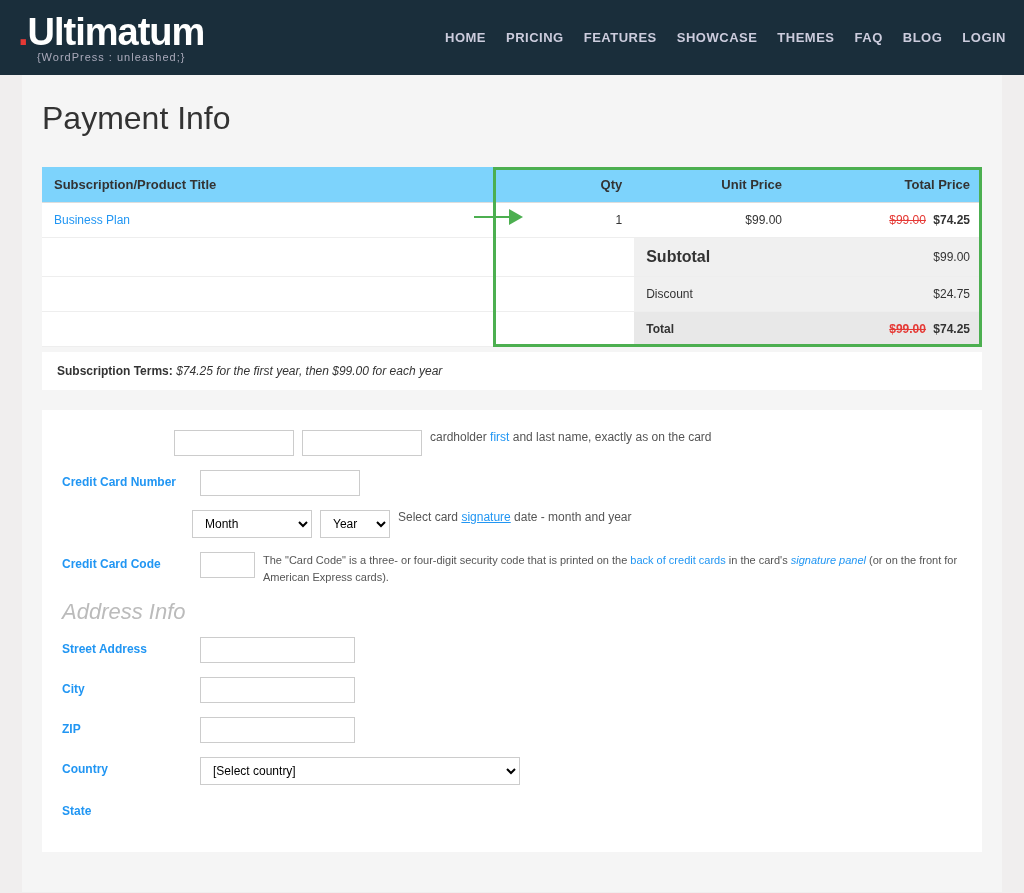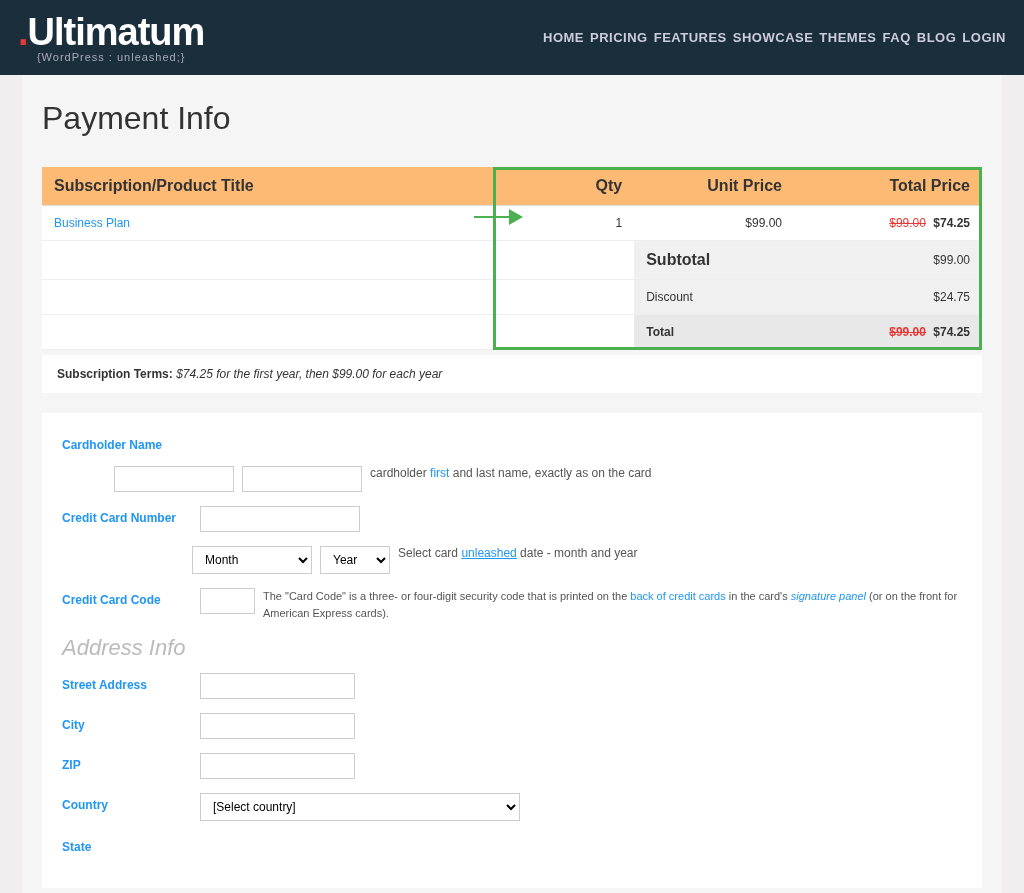--- a/index.html
+++ b/index.html
@@ -29,21 +29,21 @@
       color: #e53935;
     }
     .logo-subtitle {
       color: #aab;
       font-size: 11px;
       text-align: center;
       letter-spacing: 1px;
     }
     .nav-links {
       display: flex;
-      gap: 6px;
+      gap: 20px;
       align-items: center;
     }
     .nav-links a {
       color: #ccd;
       text-decoration: none;
       font-size: 13px;
       font-weight: bold;
       letter-spacing: 0.5px;
     }
 
@@ -156,24 +156,24 @@
       overflow: visible;
     }
 
     .full-width-table {
       width: 100%;
       border-collapse: collapse;
       background: #fff;
     }
 
     .full-width-table th {
-      background: #fdba74;
+      background: #7dd3fc;
       padding: 10px 12px;
       font-weight: bold;
-      font-size: 16px;
+      font-size: 13px;
       color: #333;
       border-bottom: 1px solid #ddd;
     }
 
     .full-width-table td {
       padding: 10px 12px;
       border-bottom: 1px solid #eee;
       font-size: 12px;
     }
 
@@ -284,24 +284,21 @@
 
     <div class="sub-terms">
       <strong>Subscription Terms:</strong>
       <em>$74.25 for the first year, then $99.00 for each year</em>
     </div>
 
     <div class="spacer"></div>
 
     <div class="form-section">
 
-      <div class="form-row">
-        <span class="form-label">Cardholder Name</span>
-      </div>
-      <div class="form-row" style="margin-left:52px;">
+      <div class="form-row" style="margin-left:112px;">
         <input type="text" style="width: 120px;">
         <input type="text" style="width: 120px;">
         <span class="name-hint">
           cardholder <strong style="color:#2196f3;">first</strong> and last name, exactly as on the card
         </span>
       </div>
 
       <div class="form-row">
         <span class="form-label">Credit Card Number</span>
         <input type="text" style="width: 160px;">
@@ -327,21 +324,21 @@
           <option>Year</option>
           <option>2024</option>
           <option>2025</option>
           <option>2026</option>
           <option>2027</option>
           <option>2028</option>
           <option>2029</option>
           <option>2030</option>
         </select>
         <span class="expire-hint">
-          Select card <span style="color:#2196f3;text-decoration:underline;">unleashed</span> date - month and year
+          Select card <span style="color:#2196f3;text-decoration:underline;">signature</span> date - month and year
         </span>
       </div>
 
       <div class="form-row">
         <span class="form-label">Credit Card Code</span>
         <input type="text" style="width: 55px;">
         <span class="card-code-desc">
           The "Card Code" is a three- or four-digit security code that is printed on the <span style="color:#2196f3;">back of credit cards</span> in the card's <span style="font-style:italic;color:#2196f3;">signature panel</span> (or on the front for American Express cards).
         </span>
       </div>

